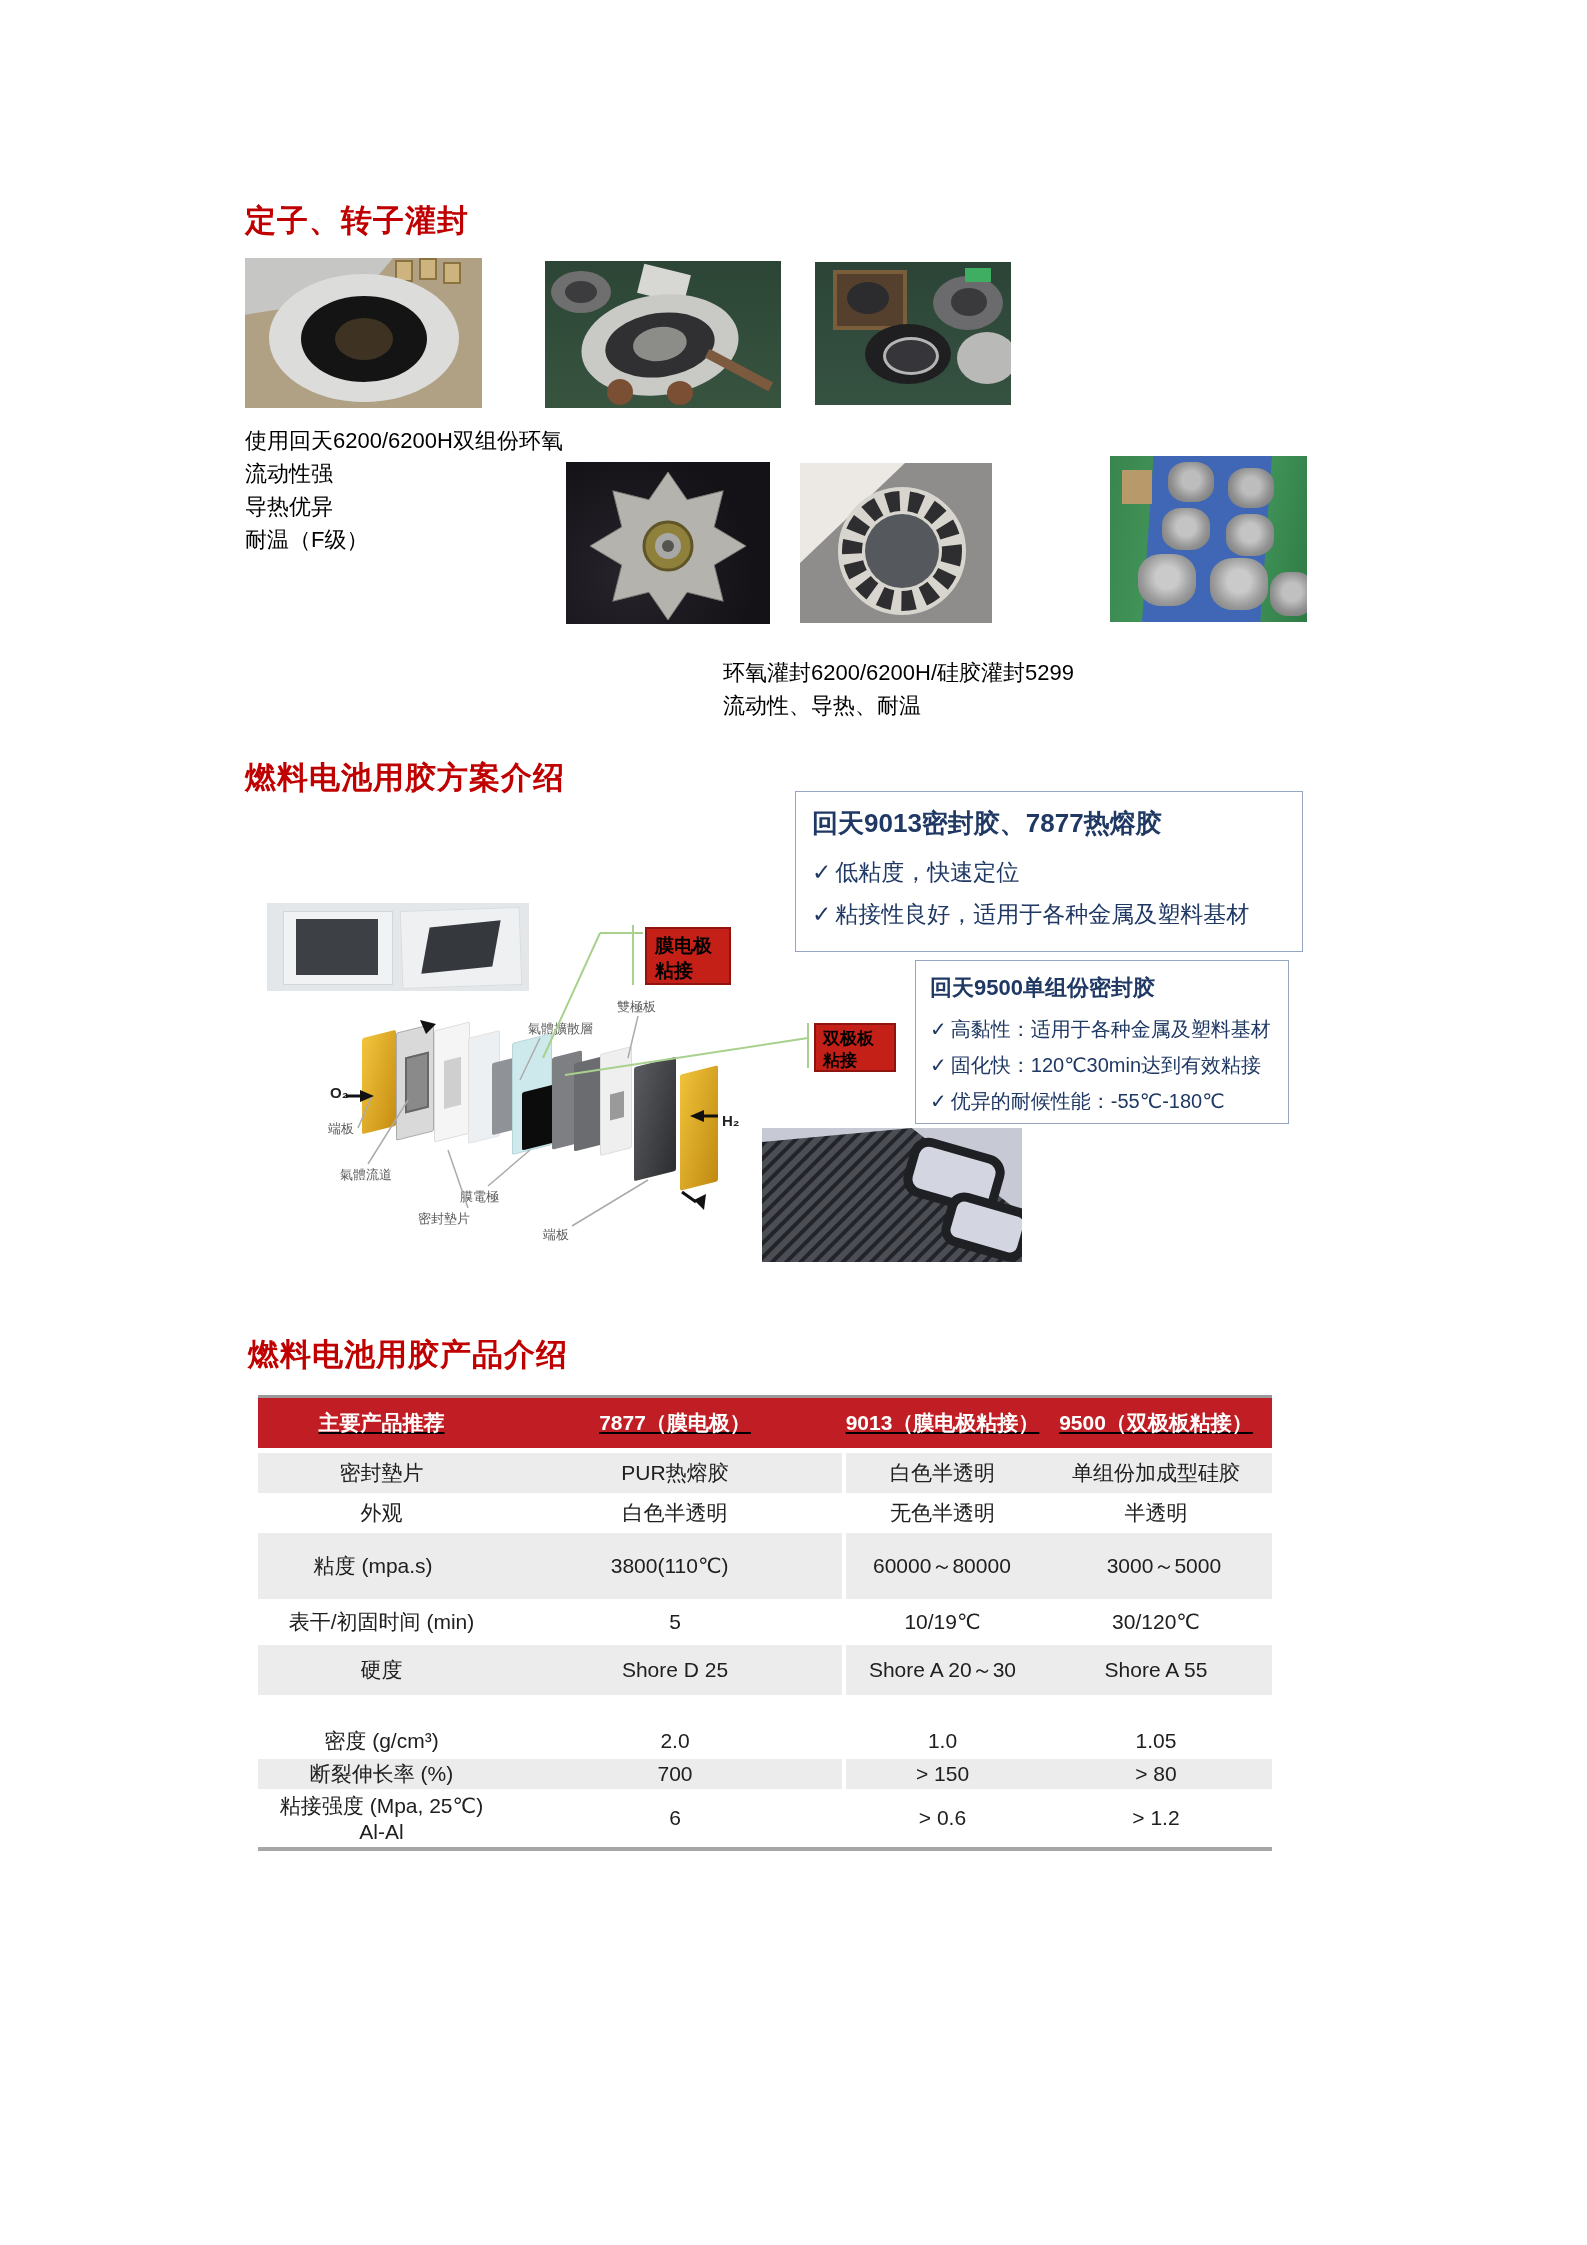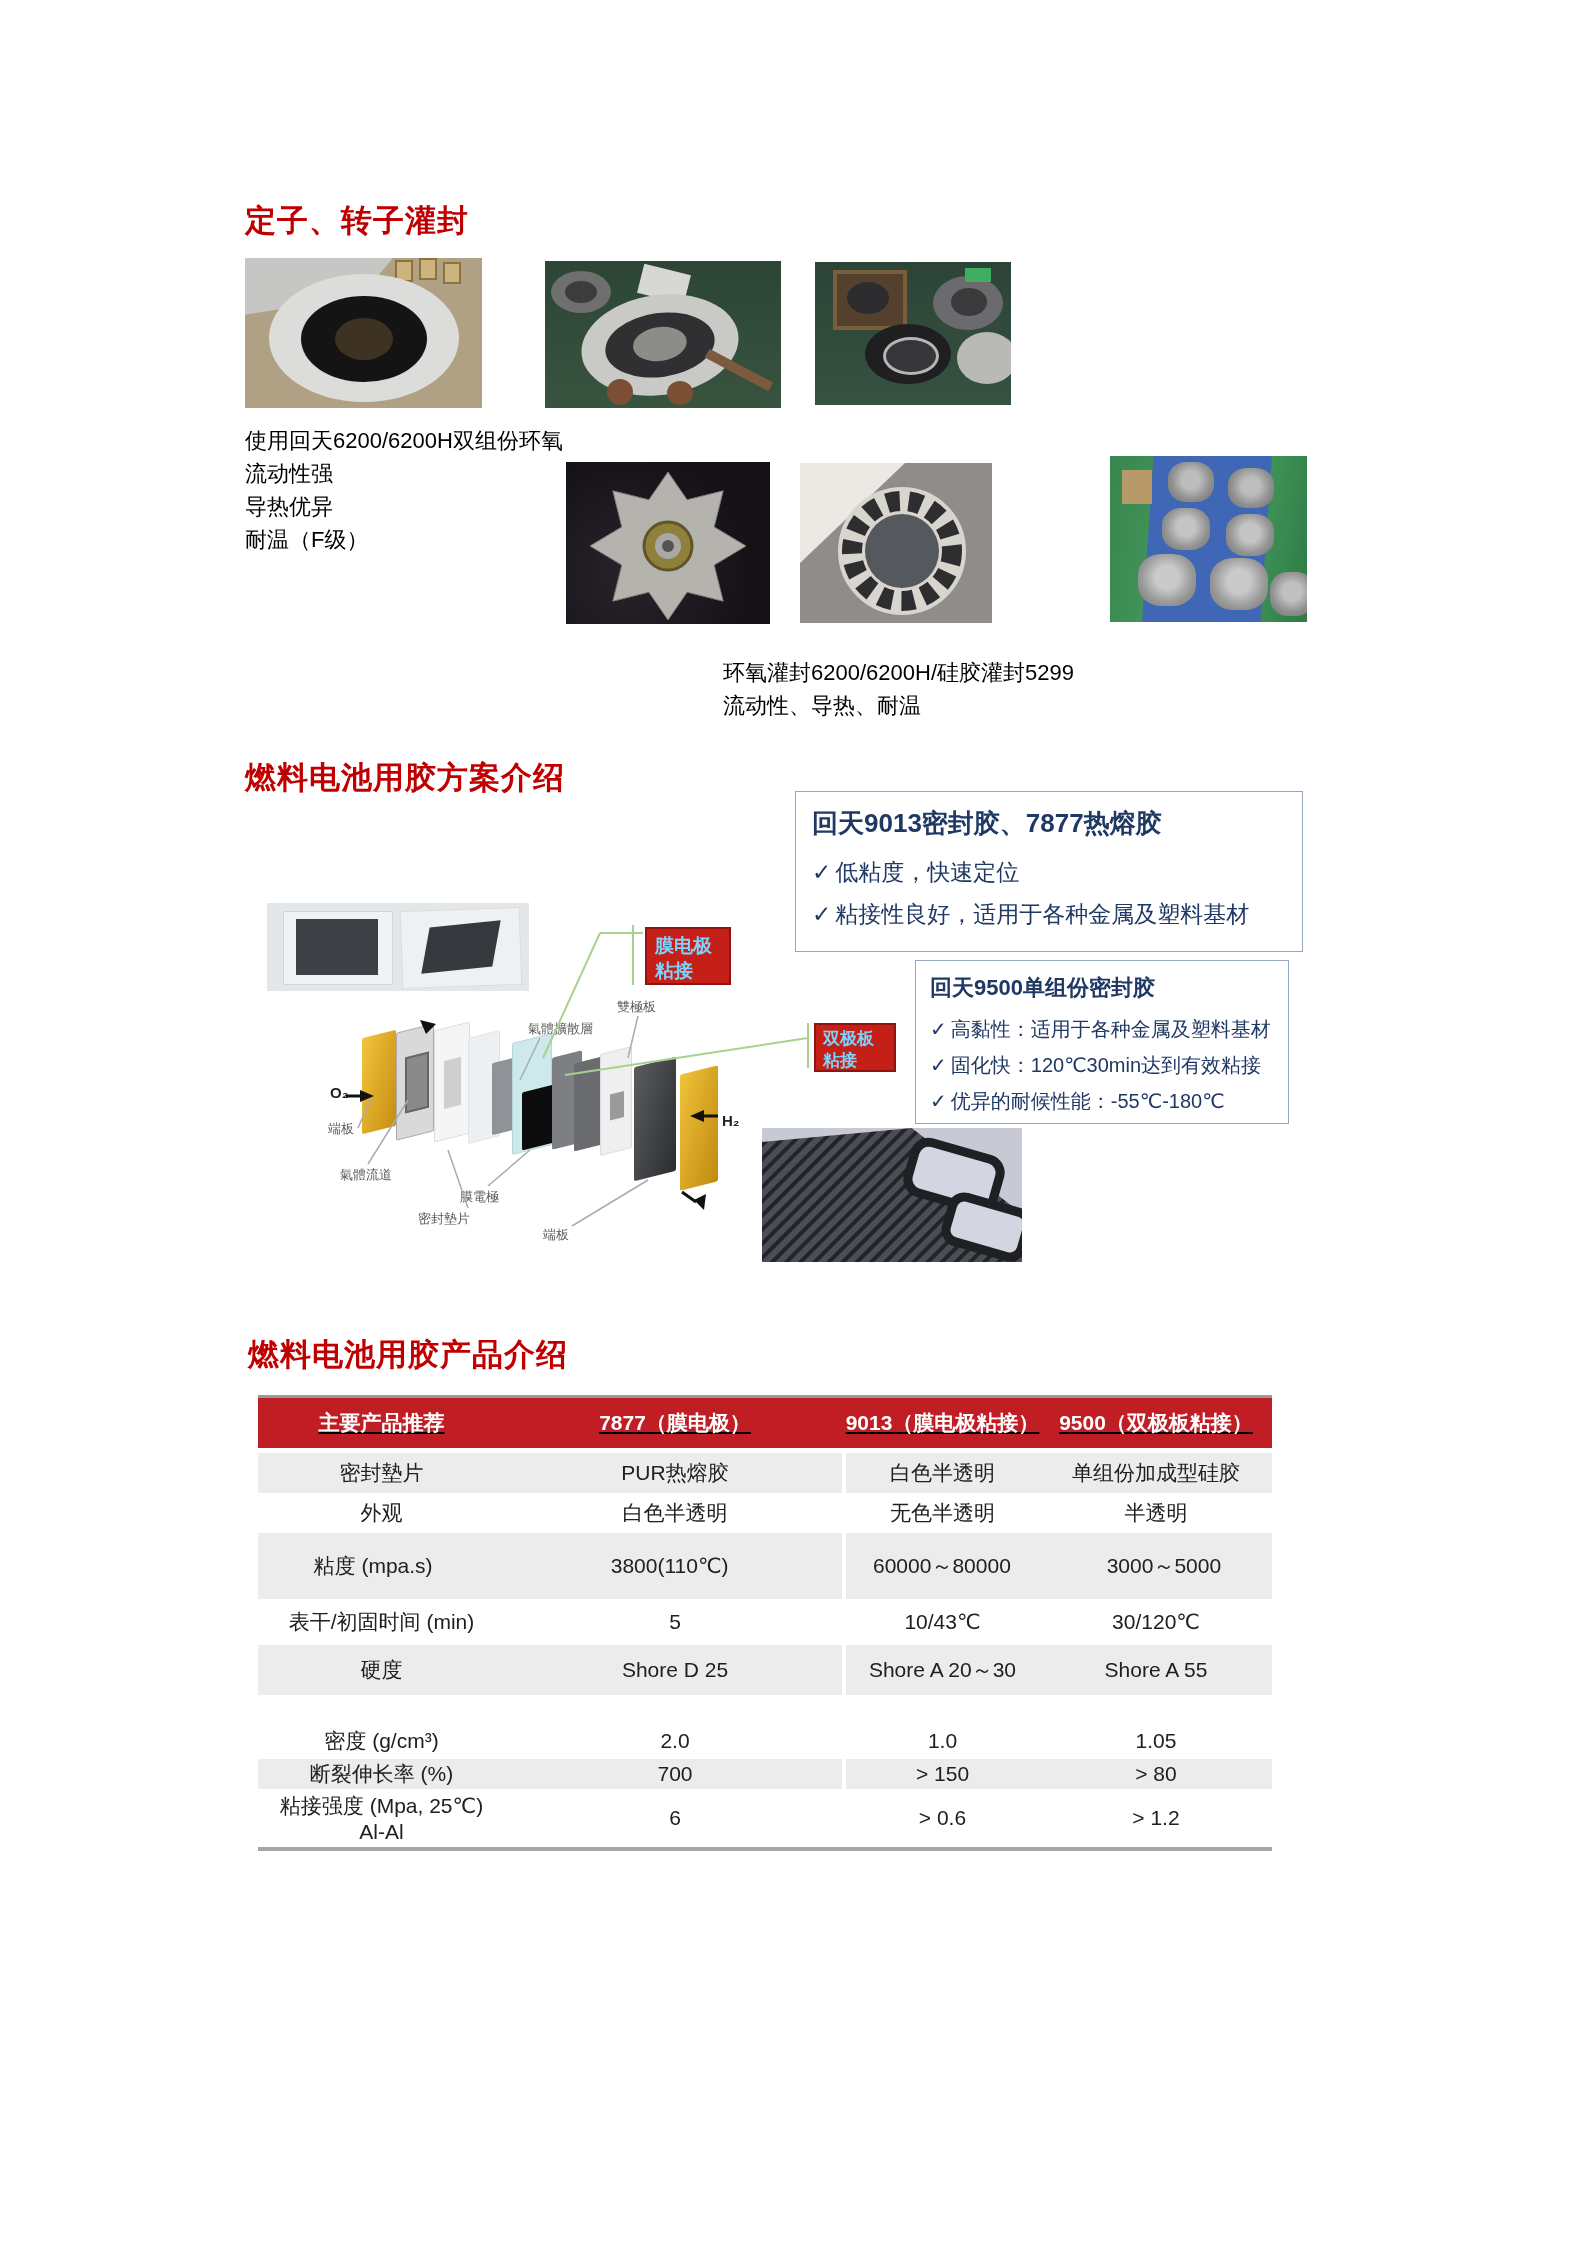--- a/index.html
+++ b/index.html
@@ -7,21 +7,21 @@
         font-family:"Liberation Sans","DejaVu Sans",sans-serif;overflow:hidden;}
   .abs{position:absolute;}
   .h-red{color:#C00000;font-weight:bold;font-size:31px;letter-spacing:1px;}
   .body-text{color:#000000;font-size:22px;line-height:33px;}
   .photo{position:absolute;overflow:hidden;}
   .bluebox{position:absolute;background:#fff;border:1px solid #95a5c2;box-sizing:border-box;}
   .bb-title{color:#1F3864;font-weight:bold;}
   .bb-item{color:#1F3864;display:flex;align-items:flex-start;}
   .check{margin-right:4px;}
   .redtag{position:absolute;background:#C42018;border:2px solid #8f1410;box-sizing:border-box;
-          color:#7dd3fc;font-weight:bold;text-align:left;}
+          color:#000000;font-weight:bold;text-align:left;}
   .dlabel{position:absolute;color:#5a5a5a;font-size:13px;white-space:nowrap;}
   
   #ptable{position:absolute;left:258px;top:1395px;width:1014px;}
   .t-header{display:flex;height:50px;background:#C01E24;border-top:3px solid #9a9a9a;align-items:center;text-decoration:underline;}
   .t-header .hc{color:#fff;font-weight:bold;font-size:21px;text-align:center;}
   .t-gap{height:5px;background:#fff;}
   .t-row{display:flex;align-items:center;}
   .t-row.shade{background:#ECECEC;}
   .tc{font-size:21px;color:#202020;text-align:center;box-sizing:border-box;}
   .c1{width:247px;} .c2{width:340px;} .c3{width:195px;} .c4{width:232px;}
@@ -262,21 +262,21 @@
     </div>
     <div class="t-row shade" style="height:66px;gap:23px;">
       <div class="tc c1">粘度 (mpa.s)</div>
       <div class="tc c2">3800(110℃)</div>
       <div class="tc c3">60000～80000</div>
       <div class="tc c4">3000～5000</div>
     </div>
     <div class="t-row" style="height:46px;">
       <div class="tc c1">表干/初固时间 (min)</div>
       <div class="tc c2">5</div>
-      <div class="tc c3">10/43℃</div>
+      <div class="tc c3">10/19℃</div>
       <div class="tc c4">30/120℃</div>
     </div>
     <div class="t-row shade" style="height:50px;">
       <div class="tc c1">硬度</div>
       <div class="tc c2">Shore D 25</div>
       <div class="tc c3">Shore A 20～30</div>
       <div class="tc c4">Shore A 55</div>
     </div>
     <div class="t-row" style="height:36px;margin-top:28px;">
       <div class="tc c1">密度 (g/cm³)</div>

